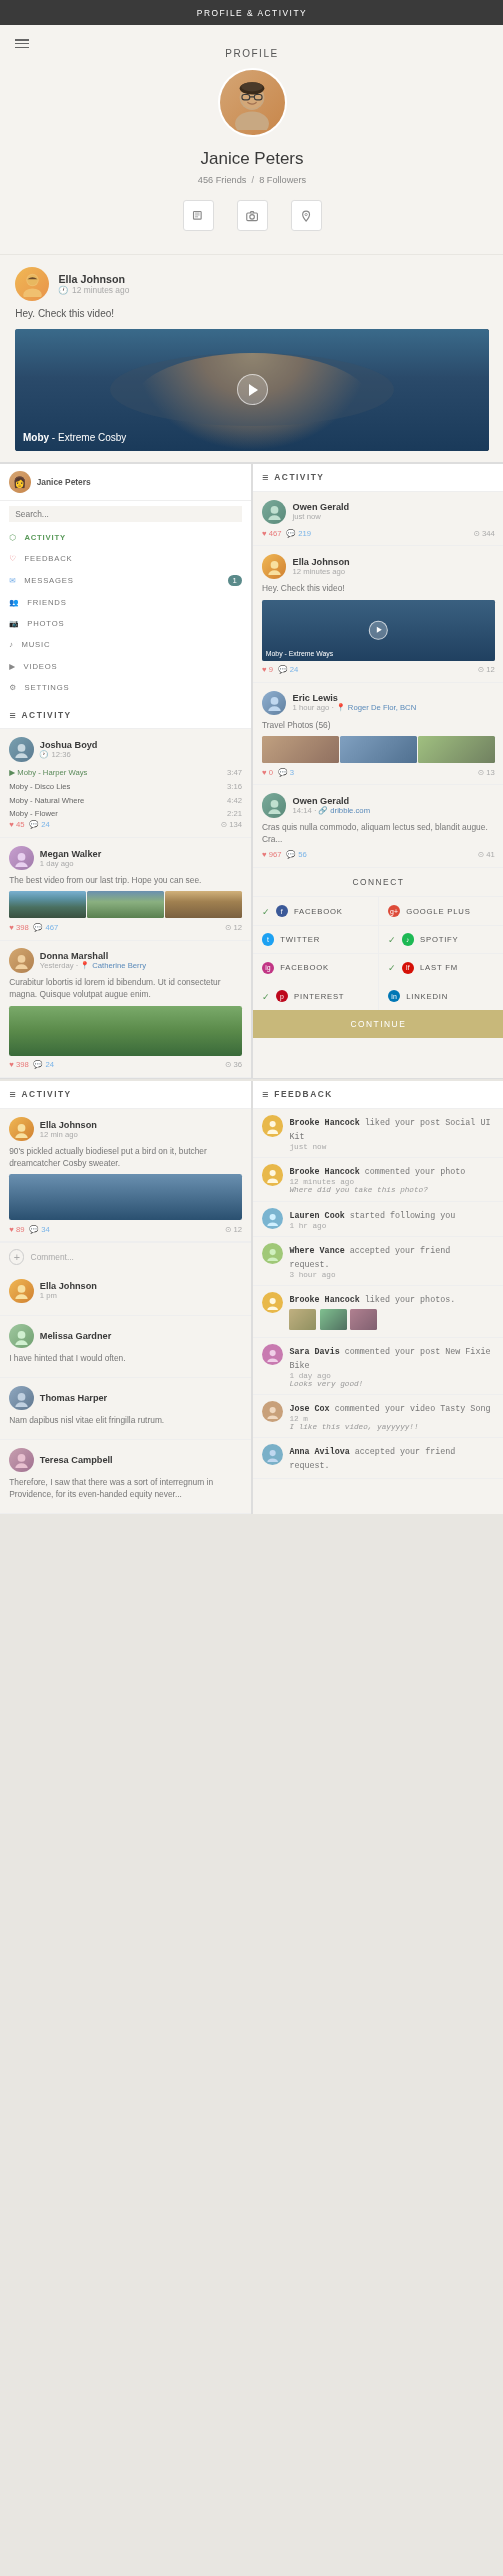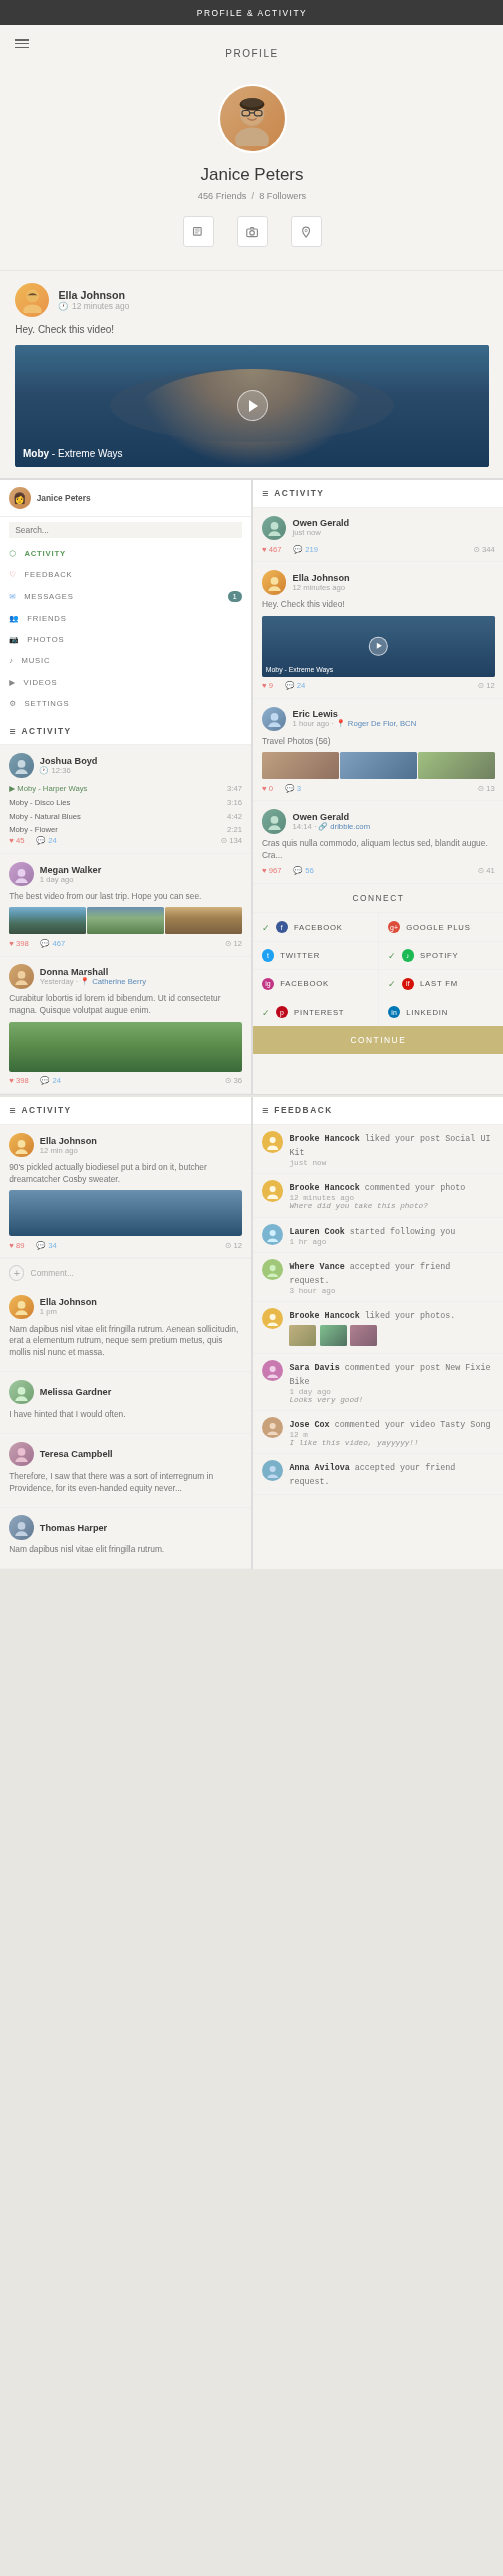--- a/index.html
+++ b/index.html
@@ -34,21 +34,21 @@
       left: 15.3px;
       cursor: pointer;
       font-size: 13.8px;
       color: #555;
     }
     .profile-title {
       font-size: 10px;
       letter-spacing: 1.5px;
       color: #555;
       font-weight: 500;
-      margin-bottom: 25px;
+      margin-bottom: 9px;
     }
     .avatar-container {
       width: 69px;
       height: 69px;
       border-radius: 50%;
       overflow: hidden;
       margin: 0 auto 11.5px;
       border: 2.3px solid #fff;
       background: #c8a882;
       display: flex;
@@ -278,21 +278,21 @@
       color: #aaa;
     }
     .activity-text {
       font-size: 8.4px;
       color: #777;
       margin-bottom: 4.6px;
       line-height: 1.4;
     }
     .activity-stats {
       display: flex;
-      gap: 12px;
+      gap: 5px;
       font-size: 7.7px;
       color: #aaa;
     }
     .stat-item {
       display: flex;
       align-items: center;
       gap: 2.3px;
     }
     .stat-heart { color: #e87a7a; }
     .stat-comment { color: #7ab4e8; }
@@ -609,21 +609,21 @@
   <div class="video-thumb">
     <div class="video-thumb-bg person-bg-1"></div>
 
     <div style="position:absolute;width:100%;height:100%;background:linear-gradient(180deg, #3a6a8a 0%, #2a4a6a 40%, #1a3a5a 100%);"></div>
     <div style="position:absolute;bottom:0;left:25%;width:50%;height:80%;background:radial-gradient(ellipse at top, #c8a878 0%, #a08060 30%, transparent 70%);border-radius:50% 50% 0 0;"></div>
     <div style="position:absolute;top:20%;left:20%;width:60%;height:60%;background:rgba(60,80,100,0.4);border-radius:50%;"></div>
     <div class="play-btn">
       <div class="play-triangle"></div>
     </div>
     <div class="video-label">
-      <b>Moby</b><span> - Extreme Ways</span>
+      <b>Moby</b><span> - Extreme Cosby</span>
     </div>
   </div>
 </div>
 
 <div class="section-divider"></div>
 
 <div class="two-col">
 
   <div style="background:#f5f3ef;">
 
@@ -692,21 +692,21 @@
         <div>
           <div class="music-item">
             <span class="track" style="color:#5a8a5a;font-size:7.7px;">▶ Moby - Harper Ways</span>
             <span class="duration">3:47</span>
           </div>
           <div class="music-item">
             <span class="track" style="font-size:7.7px;">Moby - Disco Lies</span>
             <span class="duration">3:16</span>
           </div>
           <div class="music-item">
-            <span class="track" style="font-size:7.7px;">Moby - Natural Blues</span>
+            <span class="track" style="font-size:7.7px;">Moby - Natural Where</span>
             <span class="duration">4:42</span>
           </div>
           <div class="music-item">
             <span class="track" style="font-size:7.7px;">Moby - Flower</span>
             <span class="duration">2:21</span>
           </div>
         </div>
         <div class="activity-stats">
           <span class="stat-item stat-heart">♥ 45</span>
           <span class="stat-item stat-comment">💬 24</span>
@@ -953,66 +953,65 @@
           <svg width="17" height="17" viewBox="0 0 22 22">
               <circle cx="11" cy="9" r="5" fill="#f8e0a0"></circle>
               <ellipse cx="11" cy="22" rx="8" ry="6" fill="#f8e0a0"></ellipse>
             </svg>
         </div>
         <div>
           <div class="activity-name">Ella Johnson</div>
           <div class="activity-time">1 pm</div>
         </div>
       </div>
-      <div class="activity-text">Nam dapibus nisl vitae elit fringilla rutrum. Aenean sollicitudin, erat a elementum rutrum, neque sem pretium metus, quis mollis nisl nunc et massa.</div>
     </div>
 
     <div class="activity-item">
       <div class="activity-user-row">
         <div class="small-avatar" style="background:linear-gradient(135deg,#a0c8a0,#70a070);">
           <svg width="17" height="17" viewBox="0 0 22 22">
               <circle cx="11" cy="9" r="5" fill="#d0f0d0"></circle>
               <ellipse cx="11" cy="22" rx="8" ry="6" fill="#d0f0d0"></ellipse>
             </svg>
         </div>
         <div>
           <div class="activity-name">Melissa Gardner</div>
         </div>
       </div>
       <div class="activity-text">I have hinted that I would often.</div>
     </div>
 
     <div class="activity-item">
       <div class="activity-user-row">
+        <div class="small-avatar" style="background:linear-gradient(135deg,#90a8c0,#607890);">
+          <svg width="17" height="17" viewBox="0 0 22 22">
+              <circle cx="11" cy="9" r="5" fill="#c0d0e0"></circle>
+              <ellipse cx="11" cy="22" rx="8" ry="6" fill="#c0d0e0"></ellipse>
+            </svg>
+        </div>
+        <div>
+          <div class="activity-name">Thomas Harper</div>
+        </div>
+      </div>
+      <div class="activity-text">Nam dapibus nisl vitae elit fringilla rutrum.</div>
+    </div>
+
+    <div class="activity-item">
+      <div class="activity-user-row">
         <div class="small-avatar" style="background:linear-gradient(135deg,#c8a0b0,#a07090);">
           <svg width="17" height="17" viewBox="0 0 22 22">
               <circle cx="11" cy="9" r="5" fill="#e8c0d0"></circle>
               <ellipse cx="11" cy="22" rx="8" ry="6" fill="#e8c0d0"></ellipse>
             </svg>
         </div>
         <div>
           <div class="activity-name">Teresa Campbell</div>
         </div>
       </div>
       <div class="activity-text">Therefore, I saw that there was a sort of interregnum in Providence, for its even-handed equity never...</div>
-    </div>
-
-    <div class="activity-item">
-      <div class="activity-user-row">
-        <div class="small-avatar" style="background:linear-gradient(135deg,#90a8c0,#607890);">
-          <svg width="17" height="17" viewBox="0 0 22 22">
-              <circle cx="11" cy="9" r="5" fill="#c0d0e0"></circle>
-              <ellipse cx="11" cy="22" rx="8" ry="6" fill="#c0d0e0"></ellipse>
-            </svg>
-        </div>
-        <div>
-          <div class="activity-name">Thomas Harper</div>
-        </div>
-      </div>
-      <div class="activity-text">Nam dapibus nisl vitae elit fringilla rutrum.</div>
     </div>
   </div>
 
   <div style="background:#f5f3ef;">
     <div class="panel-header">
       <span style="font-size:10.7px;color:#555;">≡</span>
       <span class="panel-header-title">FEEDBACK</span>
     </div>
 
     <div class="feedback-item">

